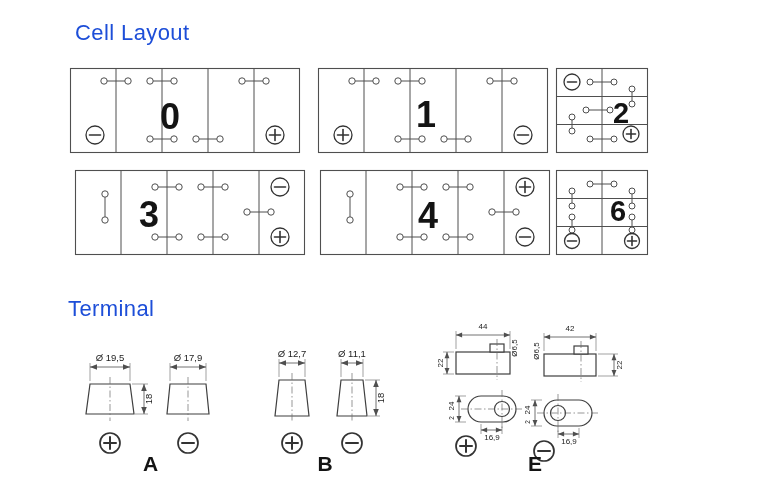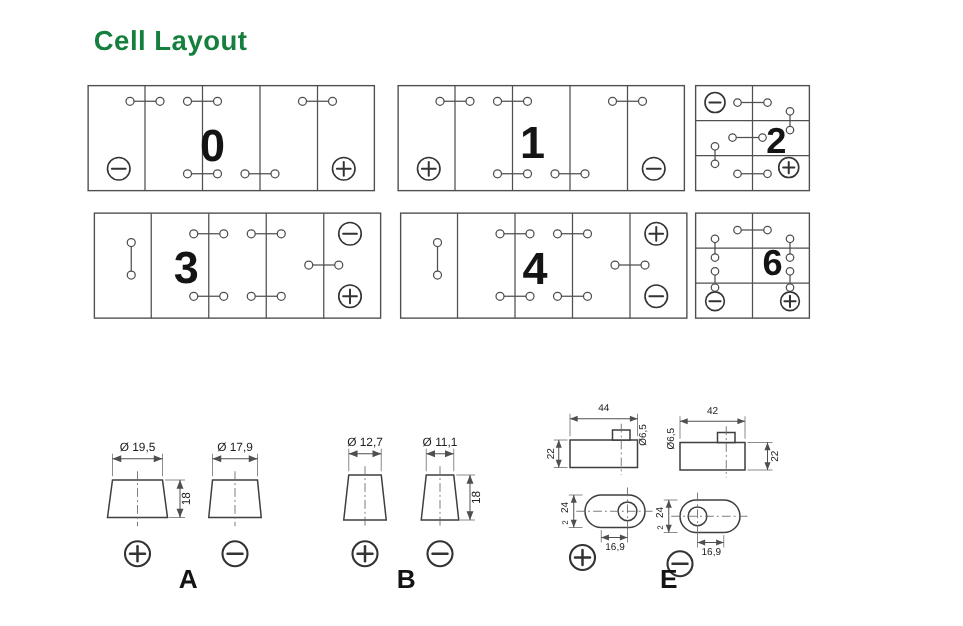--- a/index.html
+++ b/index.html
@@ -2,21 +2,21 @@
 <html><head>
 <meta charset="utf-8">
 <style>
   * { margin:0; padding:0; box-sizing:border-box; }
   html,body { background:#ffffff; }
   .sheet {
     position:relative; width:770px; height:501px; background:#fff;
     font-family:"Liberation Sans", sans-serif; overflow:hidden;
   }
   .section-title {
-    position:absolute; font-size:22px; font-weight:bold; color:#15803d; letter-spacing:.4px;
+    position:absolute; font-size:22px; font-weight:normal; color:#1d4ed8; letter-spacing:.4px;
   }
   .layout-box { position:absolute; overflow:visible; }
 
   
   .frame { fill:none; stroke:#4f4f4f; stroke-width:1.1; }
   .ln    { stroke:#4f4f4f; stroke-width:1; }
   .post  { fill:#fff; stroke:#4f4f4f; stroke-width:1; }
   .term  { fill:#fff; stroke:#333; stroke-width:1.3; }
   .sym   { stroke:#333; stroke-width:1.6; stroke-linecap:round; }
   .digit, .digit-sm {
@@ -331,20 +331,21 @@
         <line class="sym" x1="11.5" y1="71" x2="20.5" y2="71"></line>
     </g>
     <g>
       <circle class="term" cx="76" cy="71" r="7.5"></circle>
         <line class="sym" x1="71.5" y1="71" x2="80.5" y2="71"></line>
         <line class="sym" x1="76" y1="66.5" x2="76" y2="75.5"></line>
     </g>
     <text class="digit-sm" x="62" y="41" text-anchor="middle" dominant-baseline="central">6</text>
   </svg>
 
+  <div class="section-title" style="left:68px; top:296px">Terminal</div>
 
   <svg class="layout-box" style="left:68px; top:336px" width="165" height="125" viewBox="0 0 165 125">
     <defs>
       <marker id="arwA" viewBox="0 0 8 8" refX="7.5" refY="4" markerWidth="8" markerHeight="8" orient="auto-start-reverse" markerUnits="userSpaceOnUse">
         <path d="M0.5,1.2 L7.5,4 L0.5,6.8 Z" fill="#4f4f4f"></path>
       </marker>
     </defs>
     <g>
       <polygon class="shape" points="22,48 62,48 66,78 18,78"></polygon>
       <line class="cl" x1="42" y1="41" x2="42" y2="85"></line>

